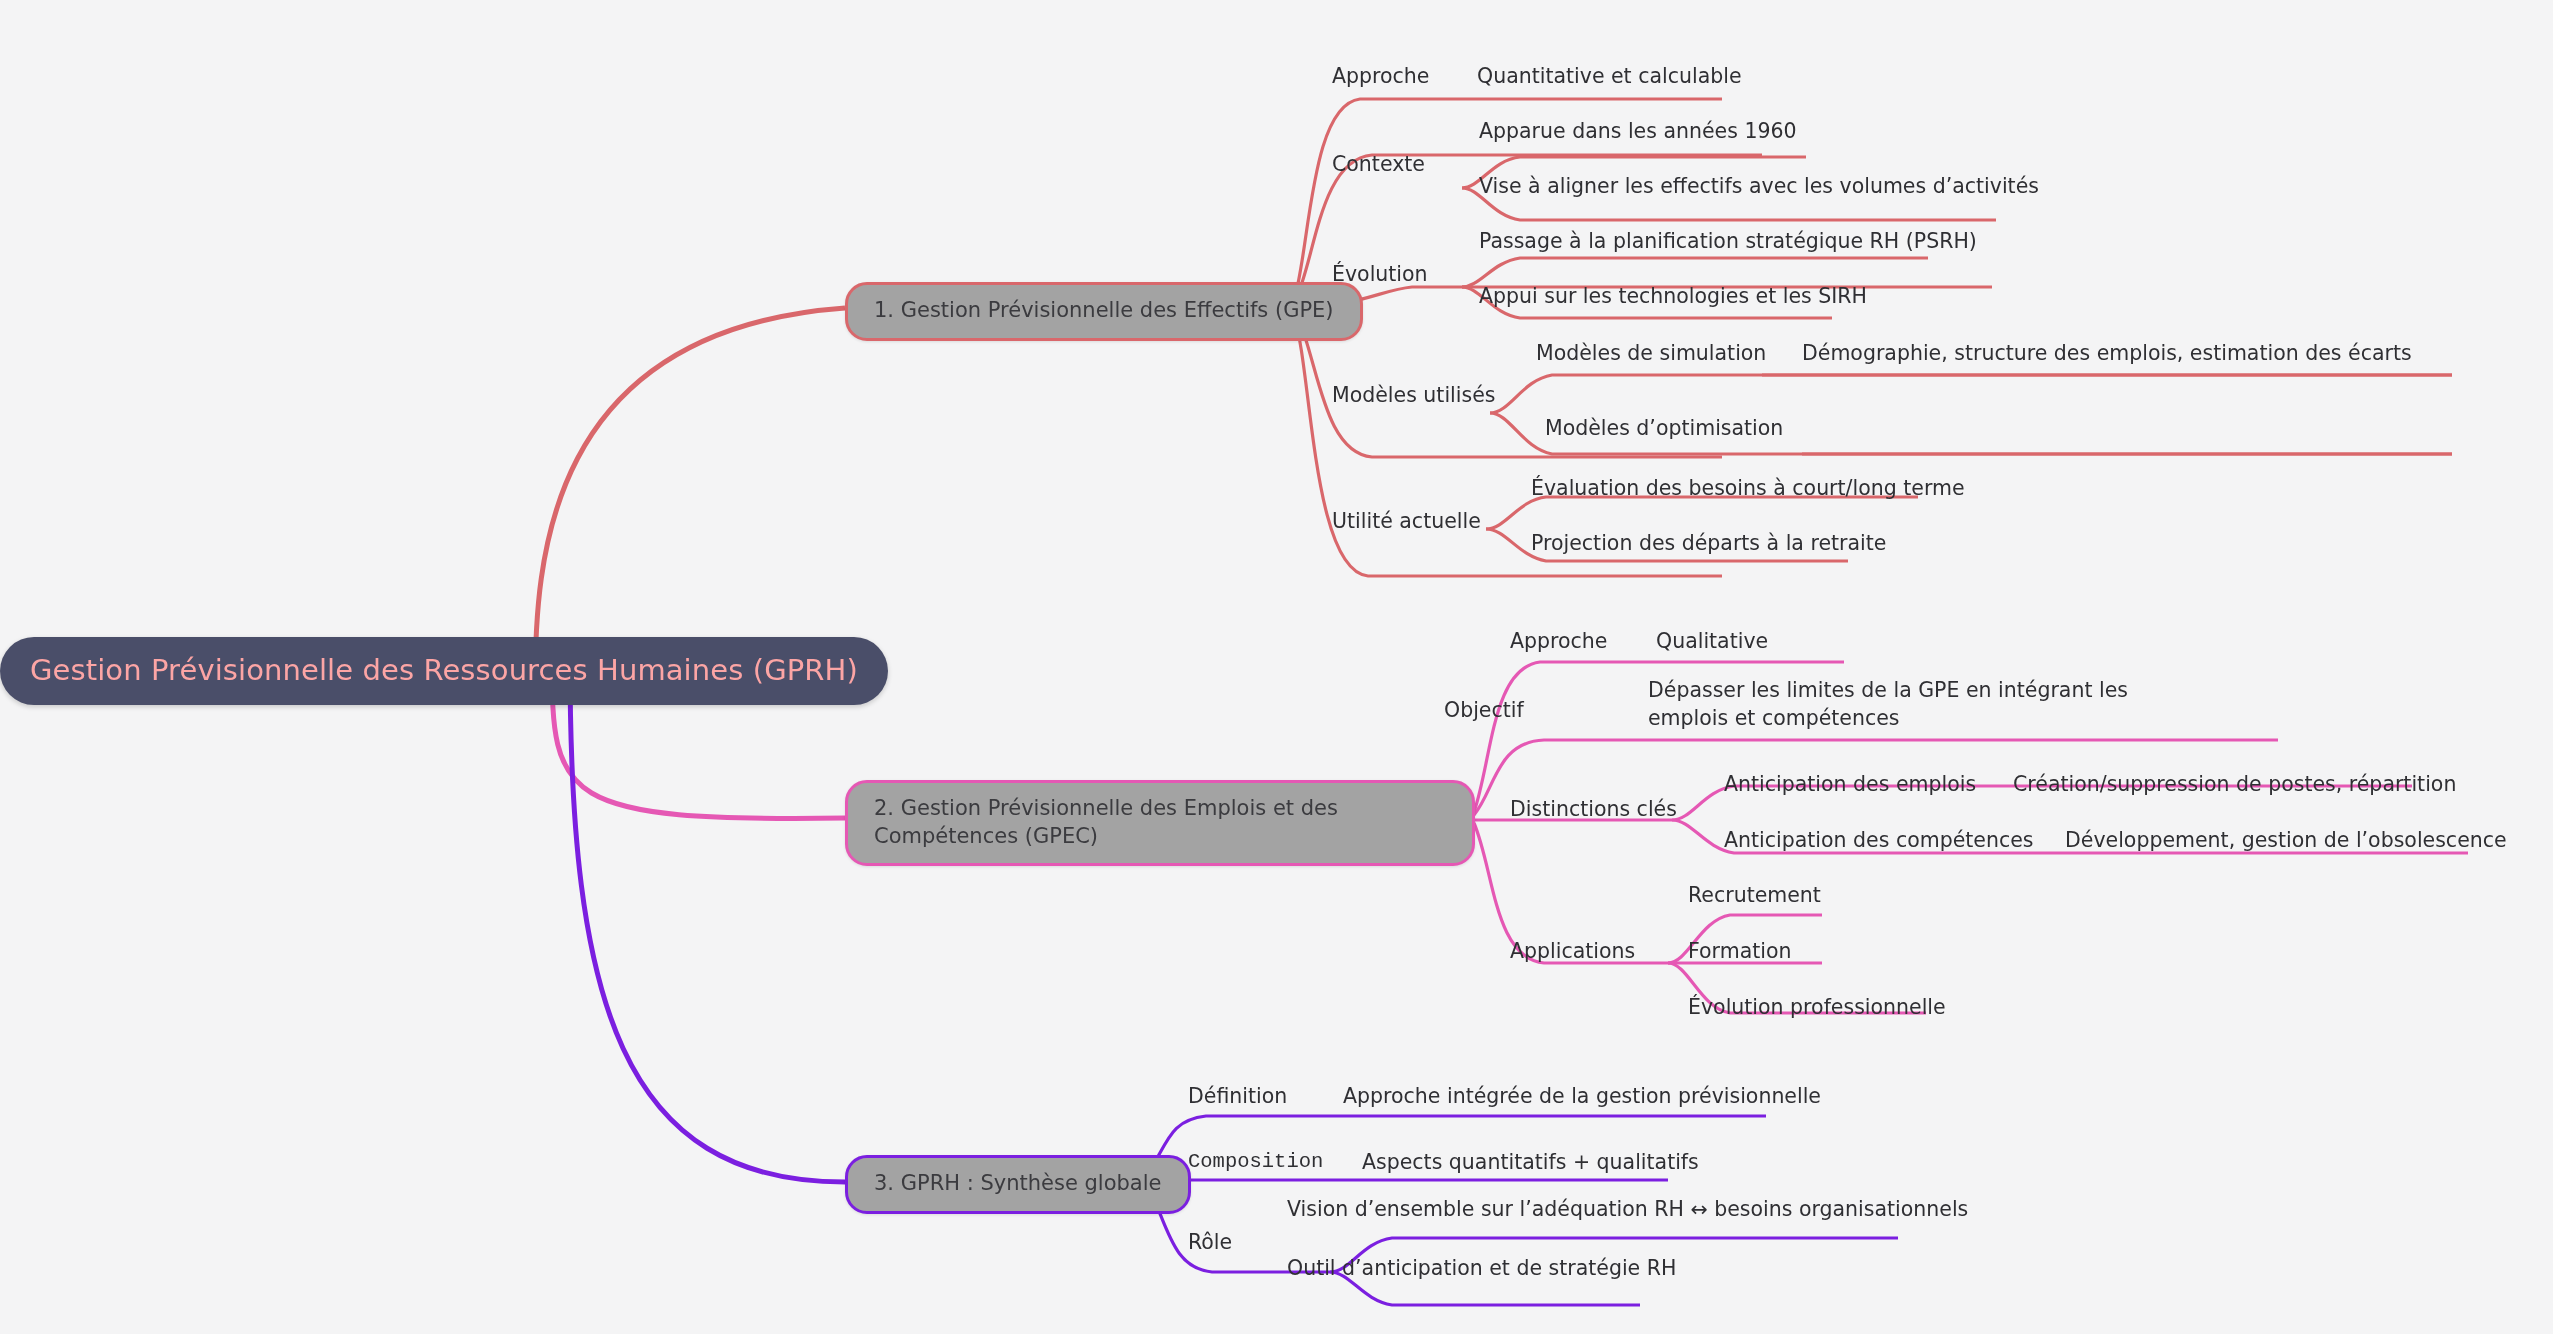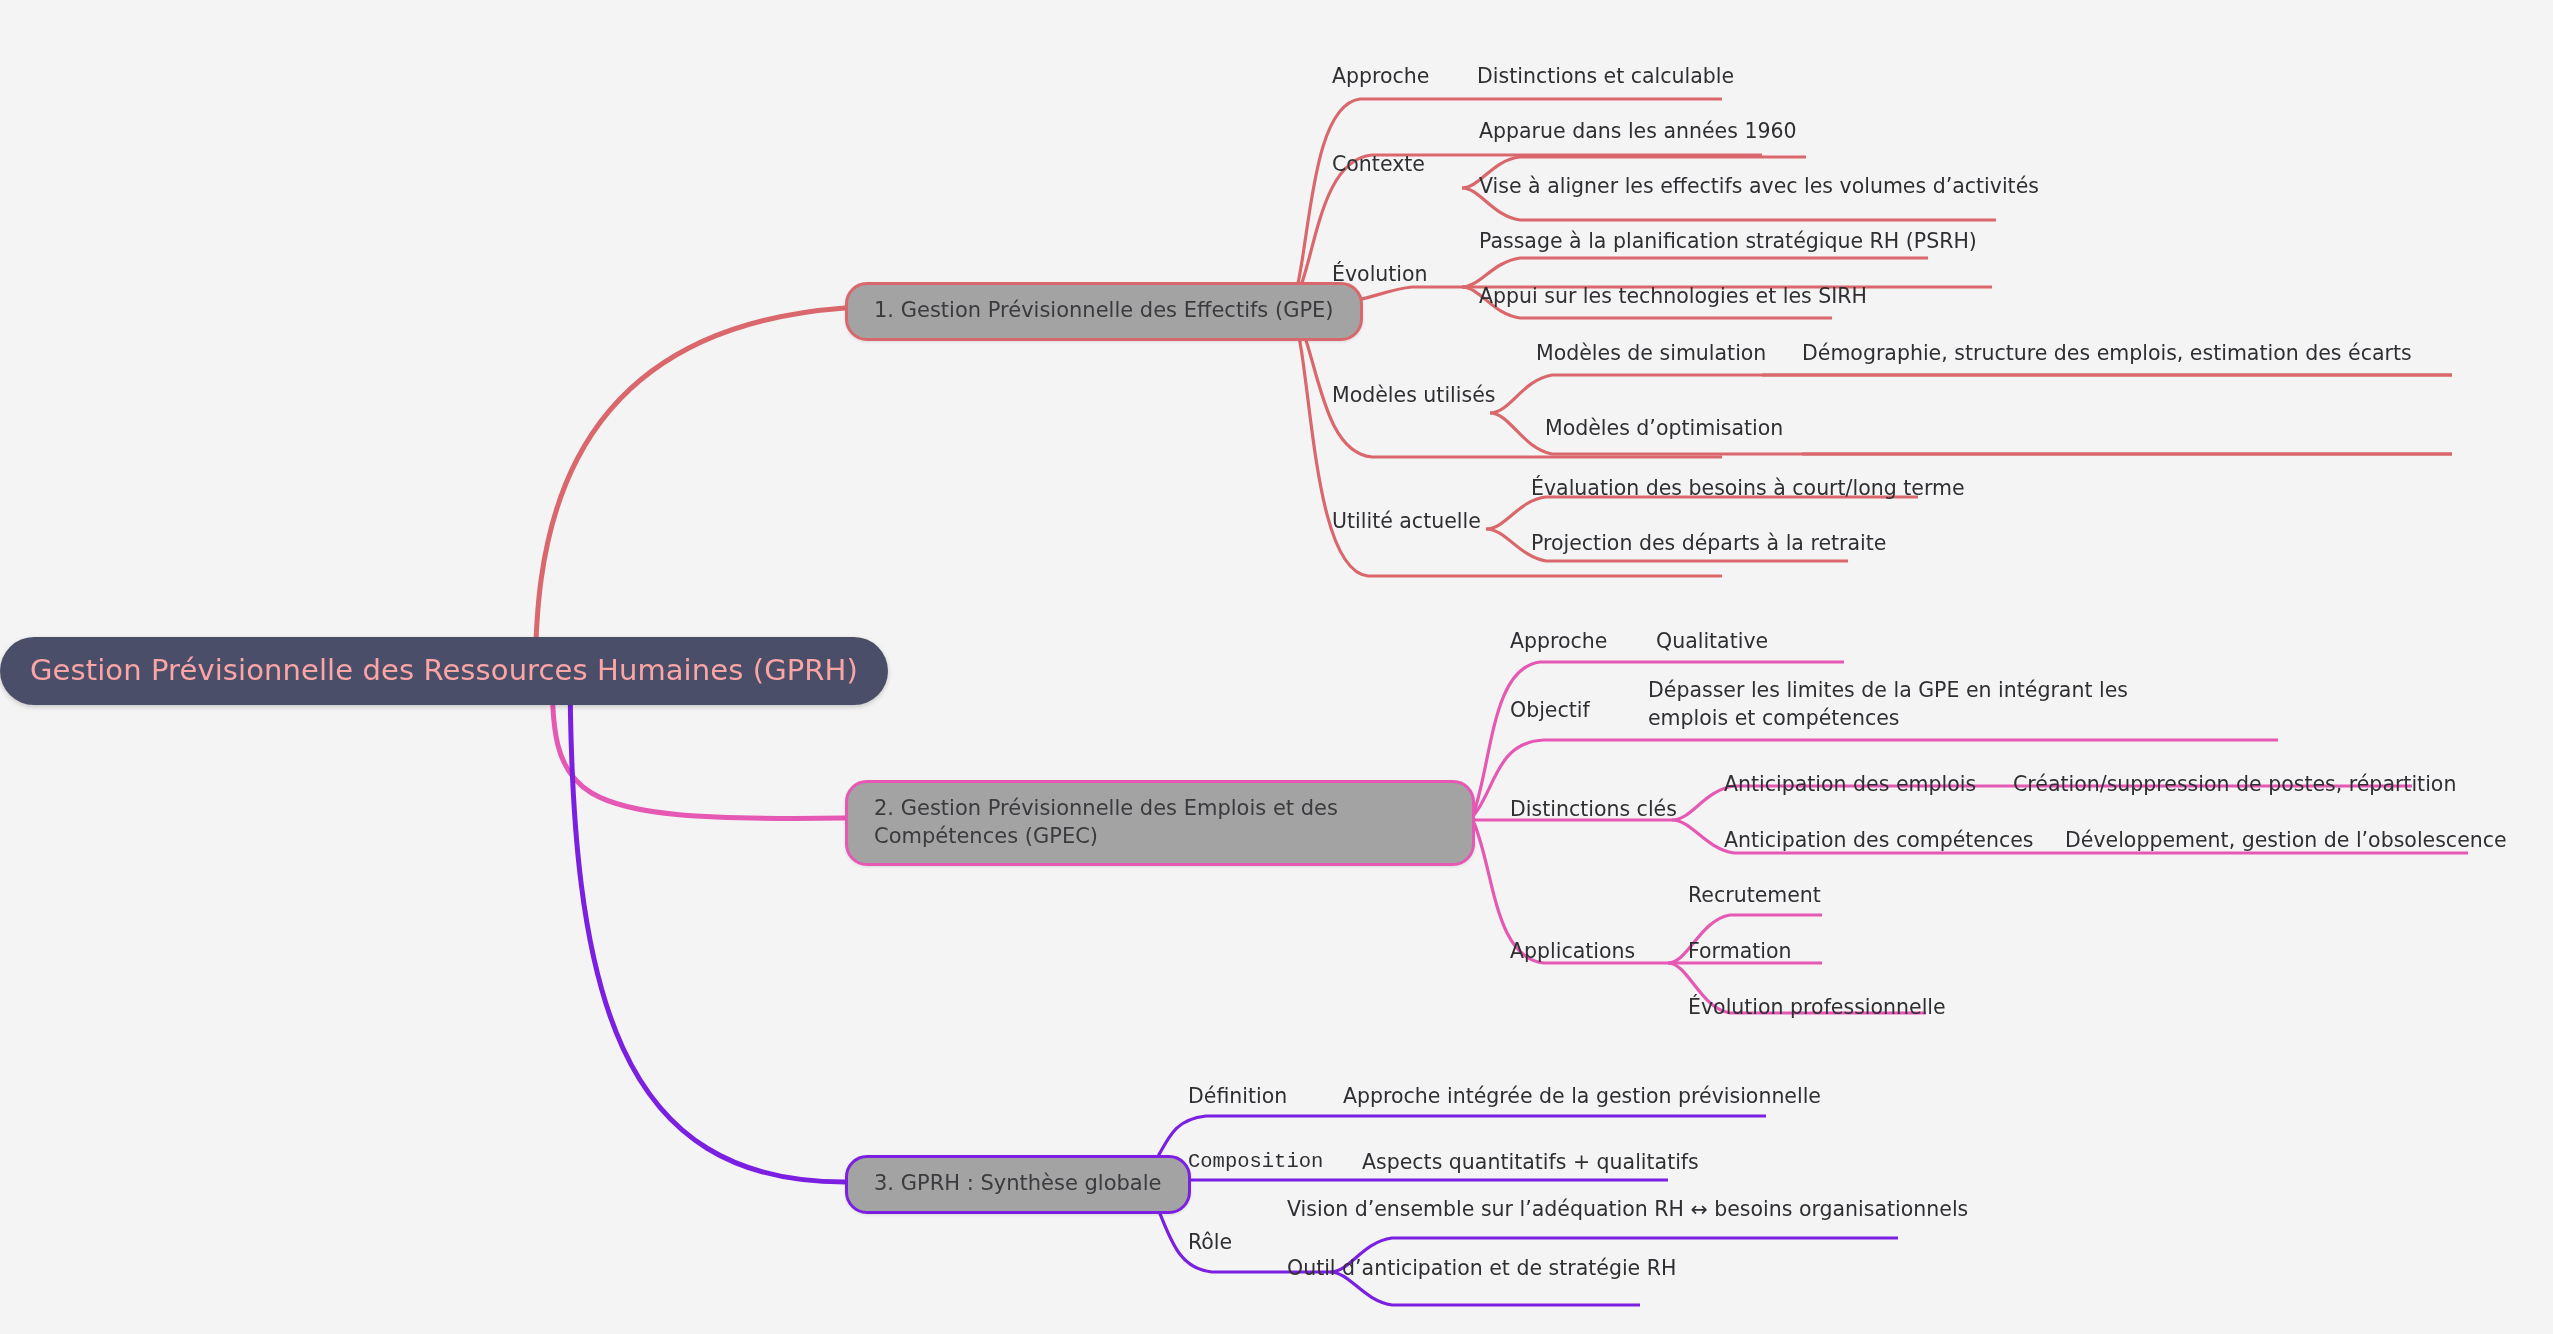--- a/index.html
+++ b/index.html
@@ -117,21 +117,21 @@
 
   <div class="node root-node" style="left:0px; top:637px;">
     <span>Gestion Prévisionnelle des Ressources Humaines (GPRH)</span>
   </div>
 
   <div class="node branch-node" style="left:845px; top:282px; border-color:#d9676b;">
     <span>1. Gestion Prévisionnelle des Effectifs (GPE)</span>
   </div>
 
   <div class="txt" style="left:1332px; top:62px;">Approche</div>
-  <div class="txt" style="left:1477px; top:62px;">Distinctions et calculable</div>
+  <div class="txt" style="left:1477px; top:62px;">Quantitative et calculable</div>
 
   <div class="txt" style="left:1332px; top:150px;">Contexte</div>
   <div class="txt" style="left:1479px; top:117px;">Apparue dans les années 1960</div>
   <div class="txt" style="left:1479px; top:172px;">Vise à aligner les effectifs avec les volumes d’activités</div>
 
   <div class="txt" style="left:1332px; top:260px;">Évolution</div>
   <div class="txt" style="left:1479px; top:227px;">Passage à la planification stratégique RH (PSRH)</div>
   <div class="txt" style="left:1479px; top:282px;">Appui sur les technologies et les SIRH</div>
 
   <div class="txt" style="left:1332px; top:381px;">Modèles utilisés</div>
@@ -143,21 +143,21 @@
   <div class="txt" style="left:1531px; top:474px;">Évaluation des besoins à court/long terme</div>
   <div class="txt" style="left:1531px; top:529px;">Projection des départs à la retraite</div>
 
   <div class="node branch-node" style="left:845px; top:780px; width:630px; border-color:#e558b4;">
     <span>2. Gestion Prévisionnelle des Emplois et des Compétences (GPEC)</span>
   </div>
 
   <div class="txt" style="left:1510px; top:627px;">Approche</div>
   <div class="txt" style="left:1656px; top:627px;text-align:center;">Qualitative</div>
 
-  <div class="txt" style="left:1510px; top:696px;text-align:right;">Objectif</div>
+  <div class="txt" style="left:1444px; top:696px;text-align:right;">Objectif</div>
   <div class="txt wrap" style="left:1648px; top:676px; width:560px;">Dépasser les limites de la GPE en intégrant les emplois et compétences</div>
 
   <div class="txt" style="left:1510px; top:795px;">Distinctions clés</div>
   <div class="txt" style="left:1724px; top:770px;">Anticipation des emplois</div>
   <div class="txt" style="left:2013px; top:770px;">Création/suppression de postes, répartition</div>
   <div class="txt" style="left:1724px; top:826px;">Anticipation des compétences</div>
   <div class="txt" style="left:2065px; top:826px;">Développement, gestion de l’obsolescence</div>
 
   <div class="txt" style="left:1510px; top:937px;">Applications</div>
   <div class="txt" style="left:1688px; top:881px;">Recrutement</div>

